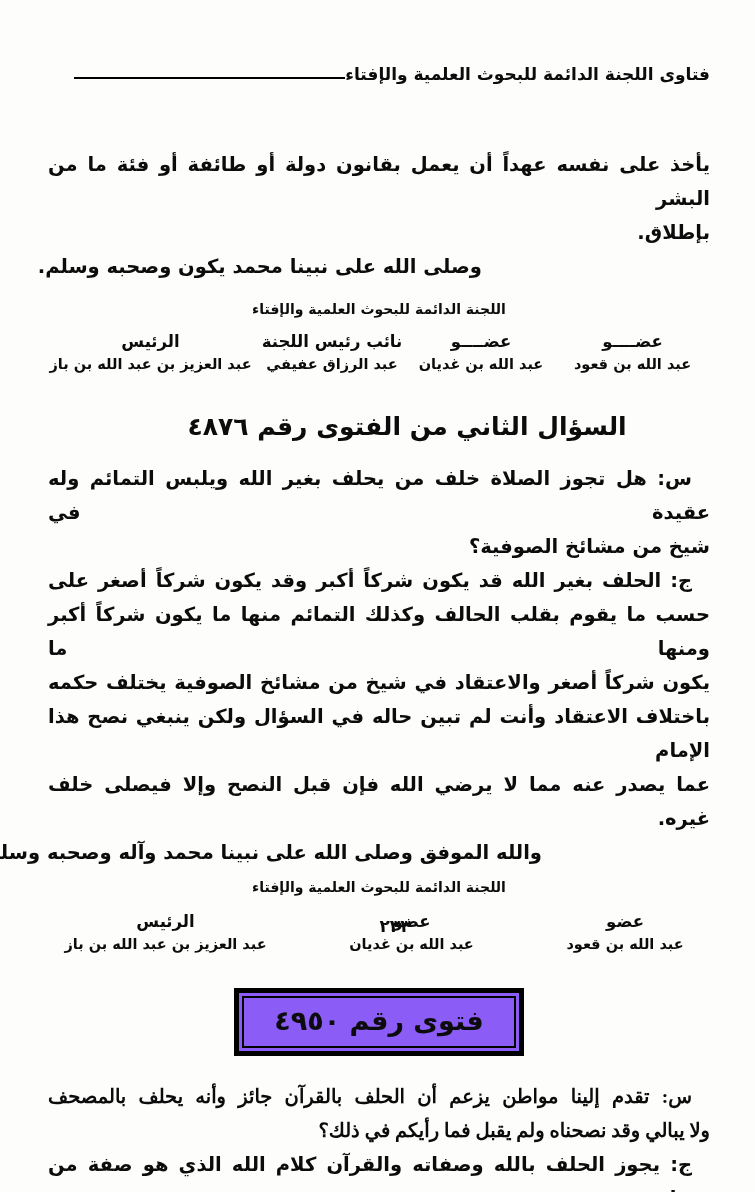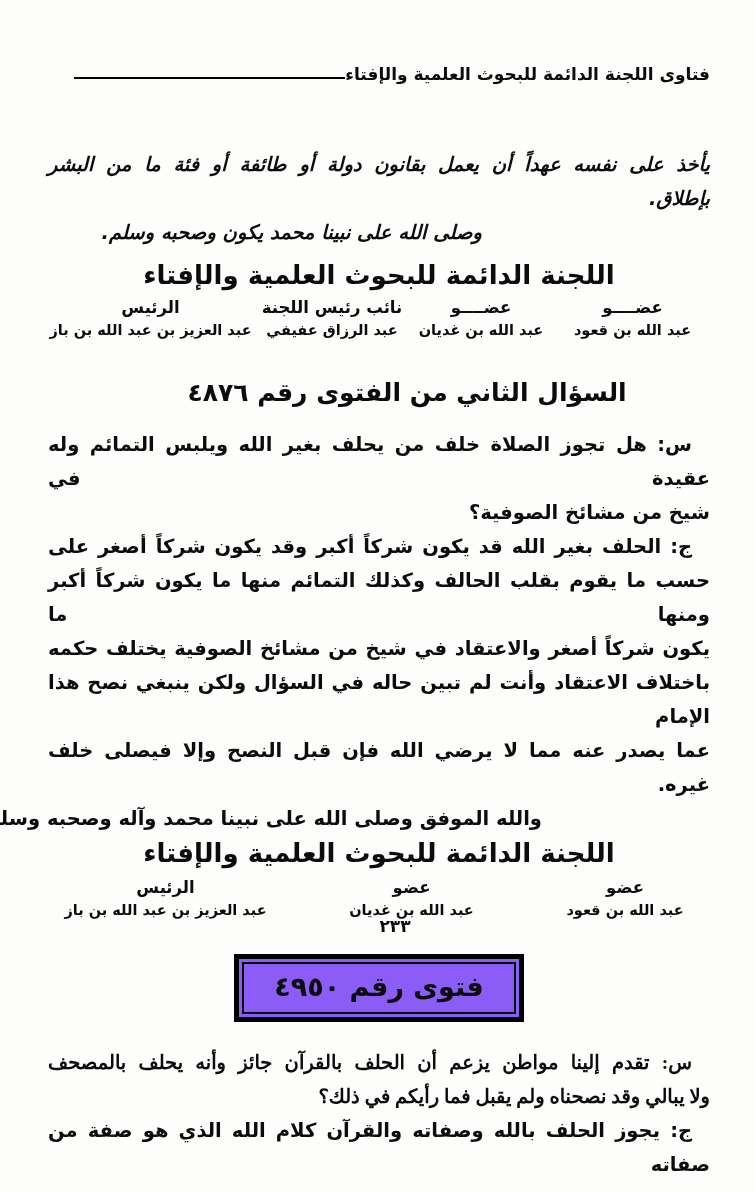--- a/index.html
+++ b/index.html
@@ -41,24 +41,24 @@
   
   .bodyline {
     font-size: 19.5px;
     line-height: 34px;
   }
   .just { text-align: justify; text-align-last: justify; }
   .right { text-align: right; white-space: nowrap; }
   .indent { text-indent: 18px; }
   .salutation1 { margin-right: 228px; white-space: nowrap; }
   .salutation2 { margin-right: 168px; white-space: nowrap; }
-  .intro-block { margin-top: 64px; font-style: italic; }
+  .intro-block { margin-top: 64px; }
   
   .committee-title {
-    font-size: 26px;
+    font-size: 14px;
     line-height: 34px;
     text-align: center;
     margin-top: 8px;
     letter-spacing: 0.5px;
   }
   .signers {
     display: flex;
     justify-content: space-between;
     margin-top: 4px;
   }

